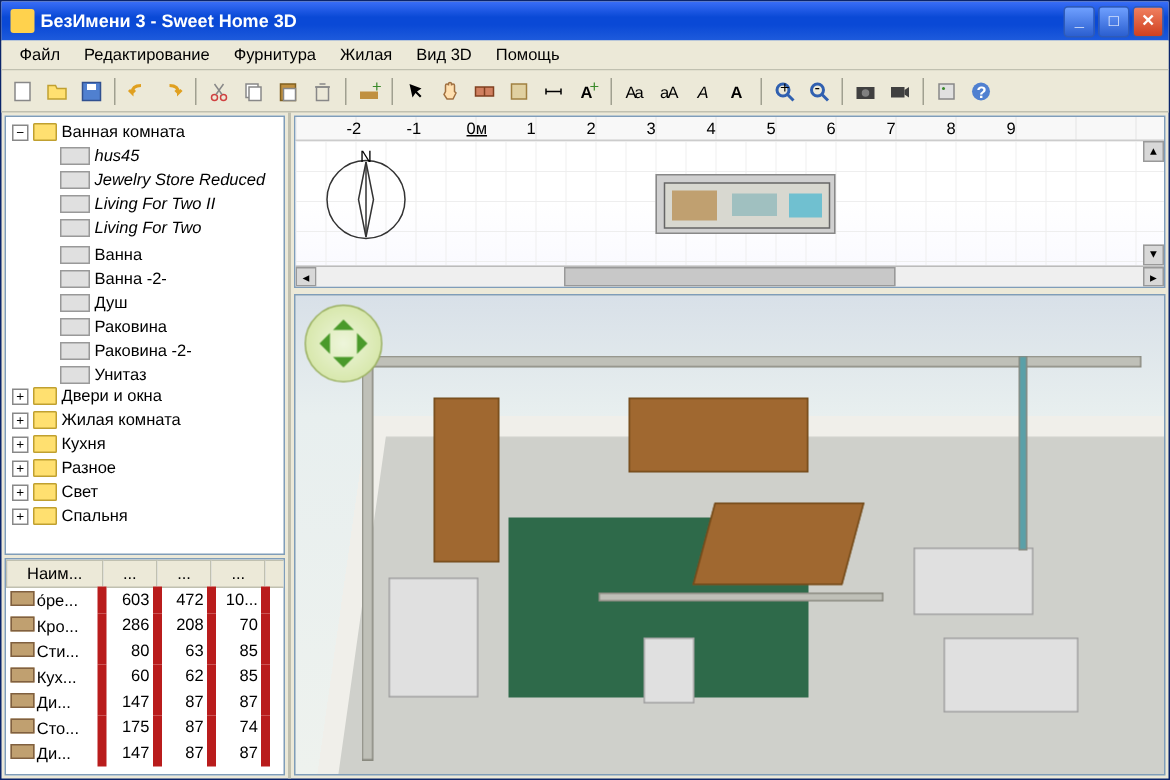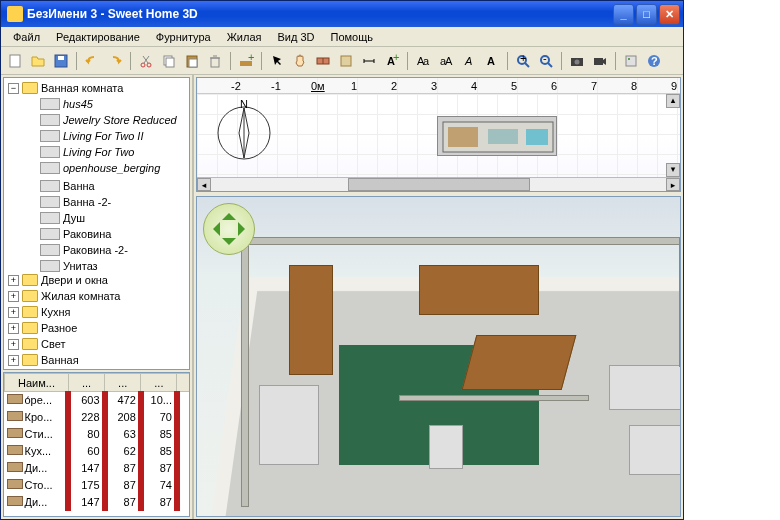--- a/index.html
+++ b/index.html
@@ -1,17 +1,17 @@
 <!DOCTYPE html>
 <html><head>
 <meta charset="utf-8">
 <style>
 * { box-sizing: border-box; margin: 0; padding: 0; font-family: Tahoma, sans-serif; font-size: 11px; }
 html, body { width: 780px; height: 520px; overflow: hidden; }
-.window { width: 684px; height: 520px; border: 1px solid #0a246a; background: #ece9d8; display: flex; flex-direction: column; }
+.window { width: 780px; height: 520px; border: 1px solid #0a246a; background: #ece9d8; display: flex; flex-direction: column; }
 .titlebar { height: 26px; background: linear-gradient(to bottom, #3a6ef7, #0a49d6 40%, #0a49d6 60%, #1e5bdc); display: flex; align-items: center; padding: 0 3px 0 6px; }
 .titlebar .app-icon { width: 16px; height: 16px; background: #ffd24d; margin-right: 4px; border-radius: 2px; }
 .titlebar .title { color: #fff; font-weight: bold; font-size: 12px; flex: 1; }
 .titlebar .winbtn { width: 21px; height: 21px; margin-left: 2px; border: 1px solid #2f5bb7; background: linear-gradient(#6fa0ff,#2b5fd0); color: #fff; font-weight: bold; text-align: center; line-height: 18px; border-radius: 3px; cursor: pointer; font-size: 11px; }
 .titlebar .winbtn.close { background: linear-gradient(#f08060,#d04020); }
 .menubar { height: 20px; background: #ece9d8; display: flex; align-items: center; padding: 0 4px; border-bottom: 1px solid #c0c0b0; }
 .menubar .item { padding: 2px 8px; cursor: pointer; }
 .toolbar { height: 28px; background: #ece9d8; display: flex; align-items: center; padding: 0 4px; gap: 3px; border-bottom: 1px solid #c0c0b0; }
 .toolbar .tb { width: 20px; height: 20px; display: flex; align-items: center; justify-content: center; cursor: pointer; border-radius: 2px; }
 .toolbar .sep { width: 1px; height: 18px; background: #a0a090; margin: 0 2px; }
@@ -262,24 +262,20 @@
               <span class="label">Jewelry Store Reduced</span>
             </div>
             <div class="tree-item child">
               <span class="thumb"></span>
               <span class="label">Living For Two II</span>
             </div>
             <div class="tree-item child">
               <span class="thumb"></span>
               <span class="label">Living For Two</span>
             </div>
-            <div class="tree-item child">
-              <span class="thumb"></span>
-              <span class="label">openhouse_berging</span>
-            </div>
             <div class="tree-item childn">
               <span class="thumb"></span>
               <span class="label">Ванна</span>
             </div>
             <div class="tree-item childn">
               <span class="thumb"></span>
               <span class="label">Ванна -2-</span>
             </div>
             <div class="tree-item childn">
               <span class="thumb"></span>
@@ -320,21 +316,21 @@
               <span class="label">Разное</span>
             </div>
             <div class="tree-item cat">
               <span class="expand">+</span>
               <span class="ficon"></span>
               <span class="label">Свет</span>
             </div>
             <div class="tree-item cat">
               <span class="expand">+</span>
               <span class="ficon"></span>
-              <span class="label">Ванная</span>
+              <span class="label">Спальня</span>
             </div>
           </div>
       </div>
 
       <div class="furnlist">
         <table>
           <thead>
               <tr id="furn-head">
                 <th style="width: 56px;">Наим...</th>
                 <th style="width: 32px;">...</th>
@@ -346,21 +342,21 @@
           <tbody id="furn-body">
               <tr>
                 <td><span class="rowicon"></span>о́ре...</td>
                 <td class="num">603</td>
                 <td class="num">472</td>
                 <td class="num">10...</td>
                 <td style="text-align:center"><span class="chk on"></span></td>
               </tr>
               <tr>
                 <td><span class="rowicon"></span>Кро...</td>
-                <td class="num">228</td>
+                <td class="num">286</td>
                 <td class="num">208</td>
                 <td class="num">70</td>
                 <td style="text-align:center"><span class="chk on"></span></td>
               </tr>
               <tr>
                 <td><span class="rowicon"></span>Сти...</td>
                 <td class="num">80</td>
                 <td class="num">63</td>
                 <td class="num">85</td>
                 <td style="text-align:center"><span class="chk on"></span></td>

